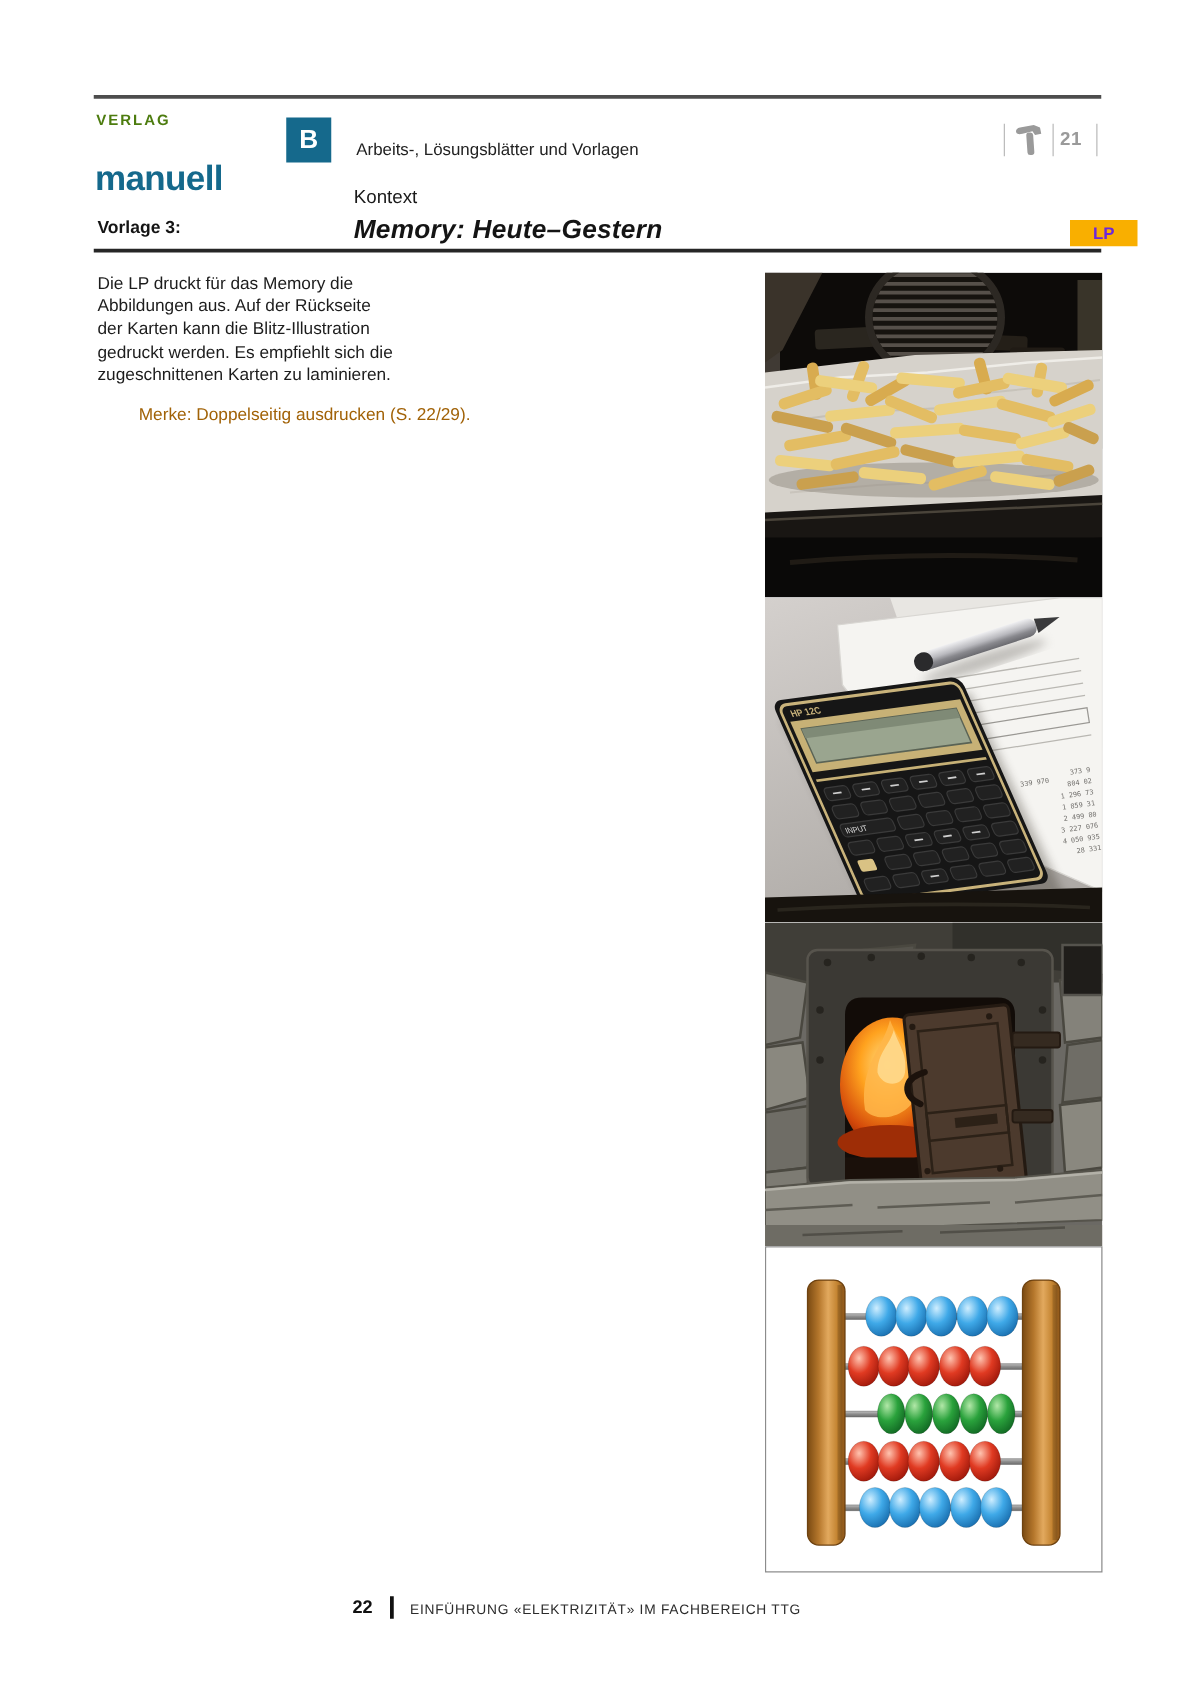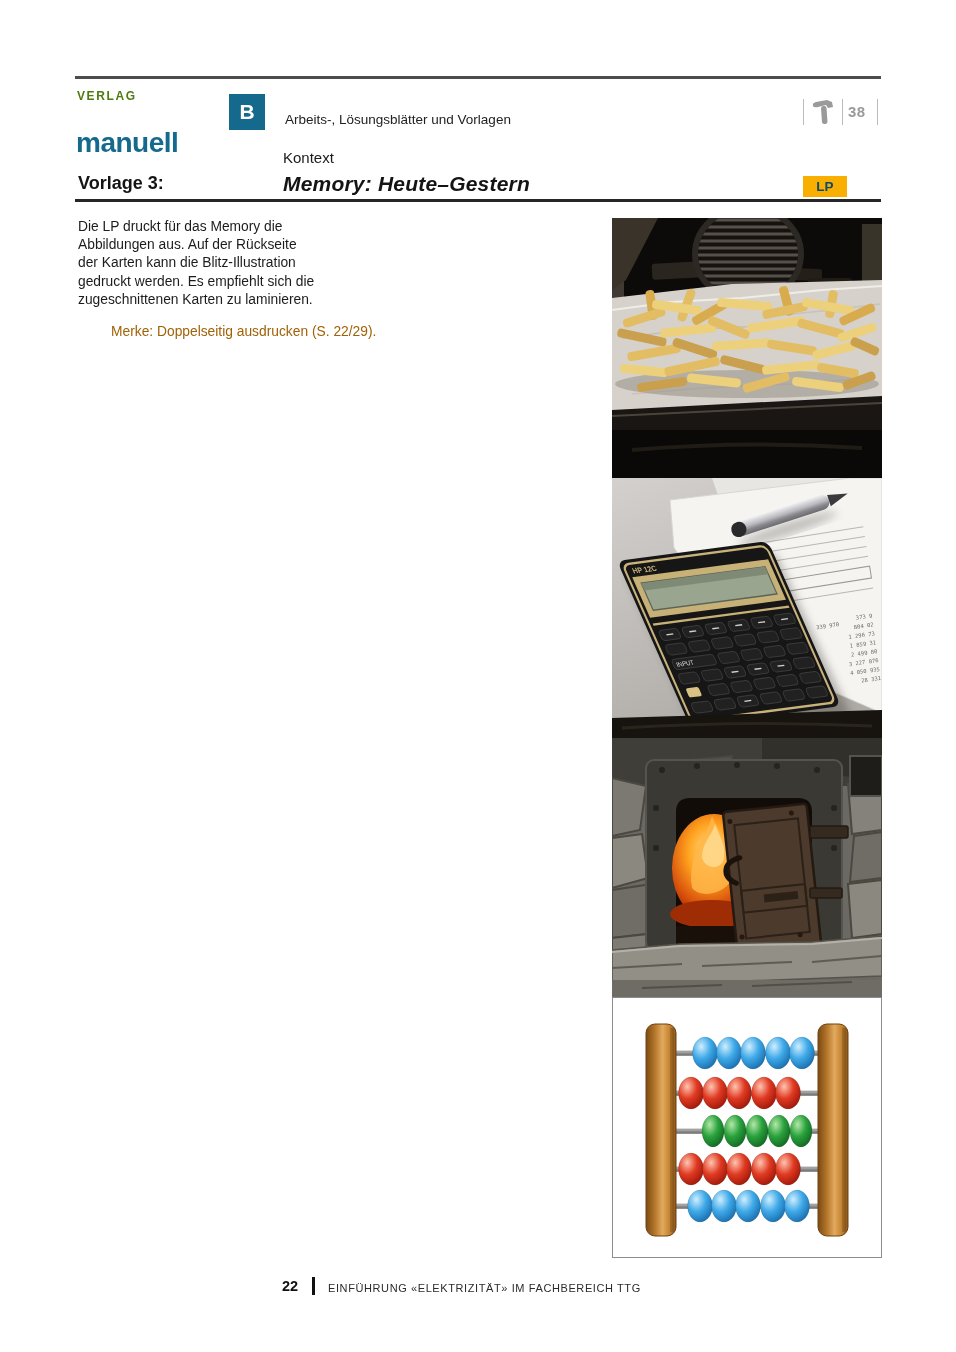--- a/index.html
+++ b/index.html
@@ -13,24 +13,24 @@
   .rule-top{left:75px;top:76px;width:806px;height:3px;background:#4d4d4d;}
   .logo-top{left:77px;top:89px;font-size:12px;letter-spacing:1.6px;color:#4d7c0f;font-weight:700;}
   .logo-name{left:76px;top:98px;font-size:28px;font-weight:bold;color:#15698C;letter-spacing:-0.5px;margin-top:29px;}
   .b-badge{left:229px;top:94px;width:36px;height:36px;background:#15698C;color:#fff;
     display:flex;align-items:center;justify-content:center;font-size:21px;font-weight:bold;}
   .tagline{left:285px;top:112px;font-size:13.5px;color:#222;}
   .hdr-bar{top:99px;width:1px;height:26px;background:#bcbcbc;}
   .hammer{left:810px;top:98px;width:28px;height:28px;}
   .pageref{left:848px;top:103px;font-size:15px;font-weight:bold;color:#9a9a9a;letter-spacing:.5px;}
   
-  .vorlage{left:78px;top:173px;font-size:18px;font-weight:bold;color:#141414;}
+  .vorlage{left:78px;top:173px;font-size:14px;font-weight:bold;color:#141414;}
   .kicker{left:283px;top:149px;font-size:15px;color:#1a1a1a;}
   .doc-title{left:283px;top:172px;font-size:21px;font-weight:bold;color:#141414;letter-spacing:.2px;font-style:italic;}
-  .lp-badge{left:803px;top:176px;width:44px;height:21px;background:#F9AF00;color:#0c4a6e;
+  .lp-badge{left:856px;top:176px;width:54px;height:21px;background:#F9AF00;color:#6d28d9;
     display:flex;align-items:center;justify-content:center;font-size:13.5px;font-weight:bold;}
   .rule-title{left:75px;top:199px;width:806px;height:2.5px;background:#262626;}
   
   .body-copy{left:78px;top:218px;width:310px;font-size:13.8px;line-height:18.2px;color:#1c1c1c;white-space:pre-line;}
   .note{left:78px;top:324px;width:340px;font-size:13.8px;color:#a16207;margin-left:33px;}
   
   .photo{left:612px;width:270px;overflow:hidden;}
   .photo svg{display:block;}
   #photo-fries{top:218px;height:260px;}
   #photo-calc{top:478px;height:260px;}
@@ -53,21 +53,21 @@
   <div class="abs tagline">Arbeits-, Lösungsblätter und Vorlagen</div>
 
   <div class="abs hdr-bar" style="left:803px;"></div>
   <div class="abs hammer">
     <svg width="28" height="28" viewBox="0 0 28 28">
       <path fill="#9a9a9a" d="M3,8 Q2,5 6,4 L17,2 L22,4 L23,9 L18,10 L16,7 L8,9 Q4,10 3,8 Z"></path>
       <rect x="11.5" y="8" width="5.5" height="18" rx="2.2" fill="#9a9a9a" transform="rotate(-4 14 17)"></rect>
     </svg>
   </div>
   <div class="abs hdr-bar" style="left:842px;"></div>
-  <div class="abs pageref">38</div>
+  <div class="abs pageref">21</div>
   <div class="abs hdr-bar" style="left:877px;"></div>
 
   <div class="abs vorlage">Vorlage 3:</div>
   <div class="abs kicker">Kontext</div>
   <div class="abs doc-title">Memory: Heute–Gestern</div>
   <div class="abs lp-badge">LP</div>
   <div class="abs rule-title"></div>
 
   <div class="abs body-copy">Die LP druckt für das Memory die
 Abbildungen aus. Auf der Rückseite

